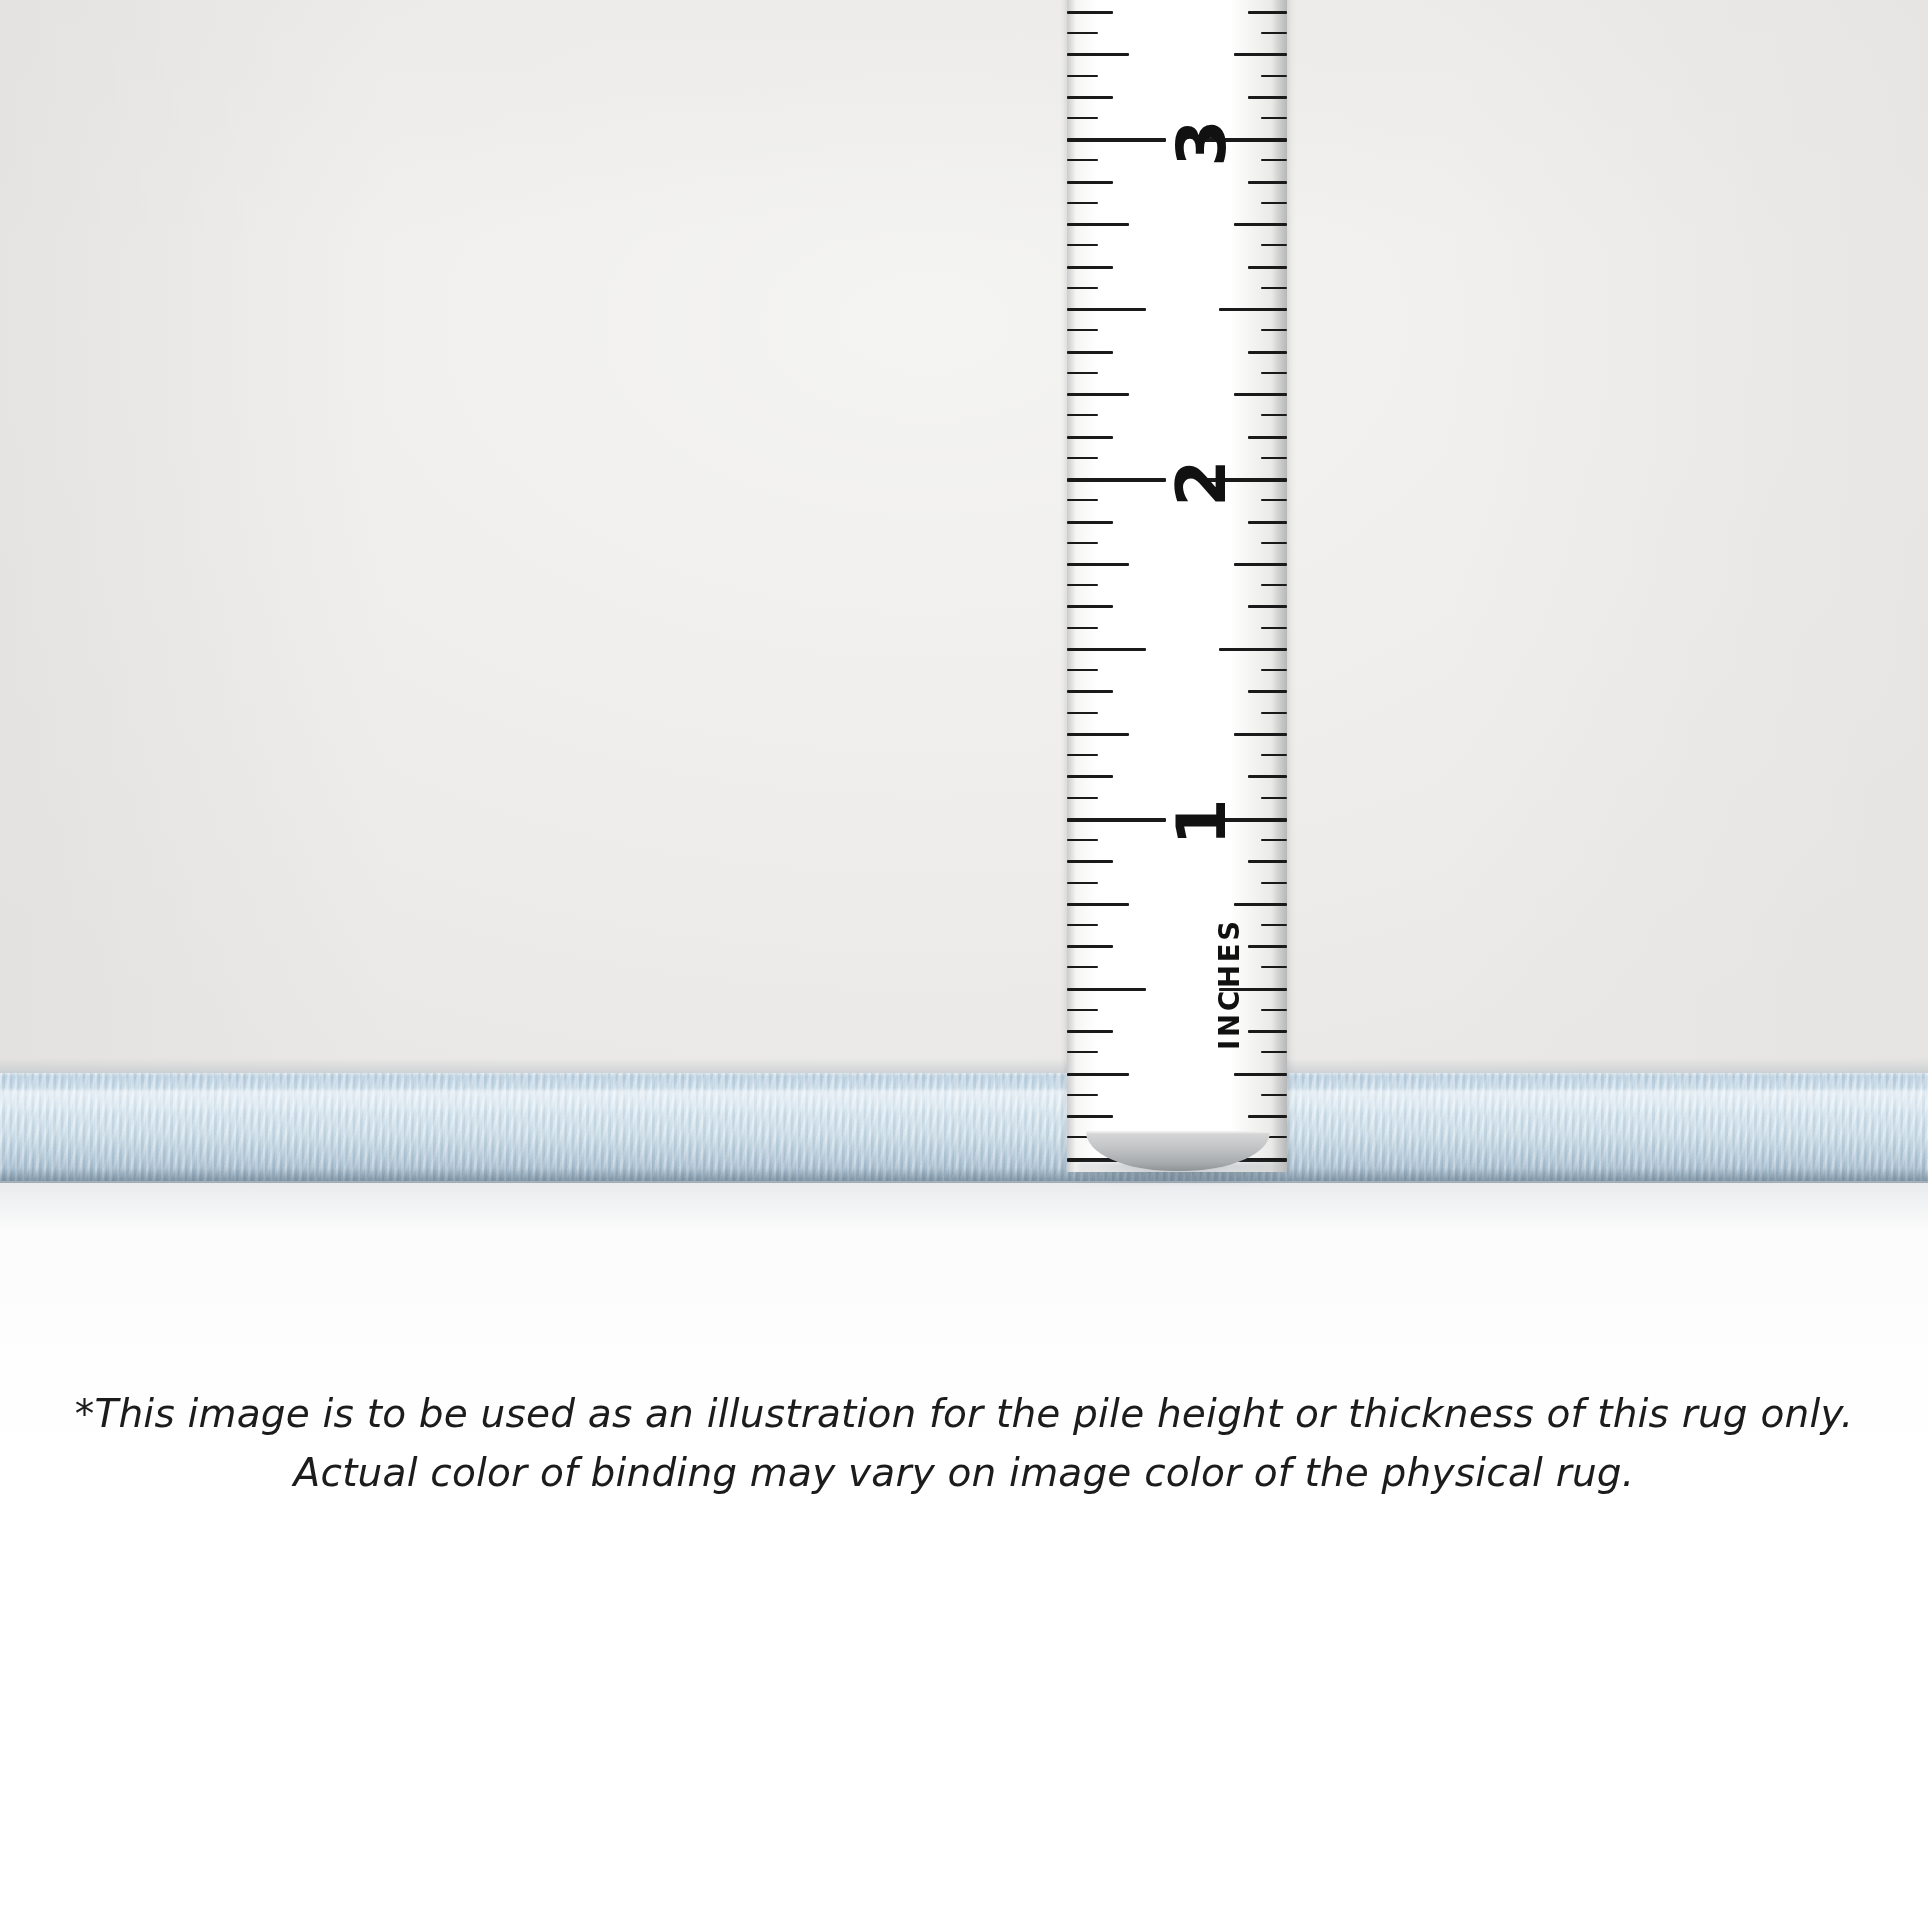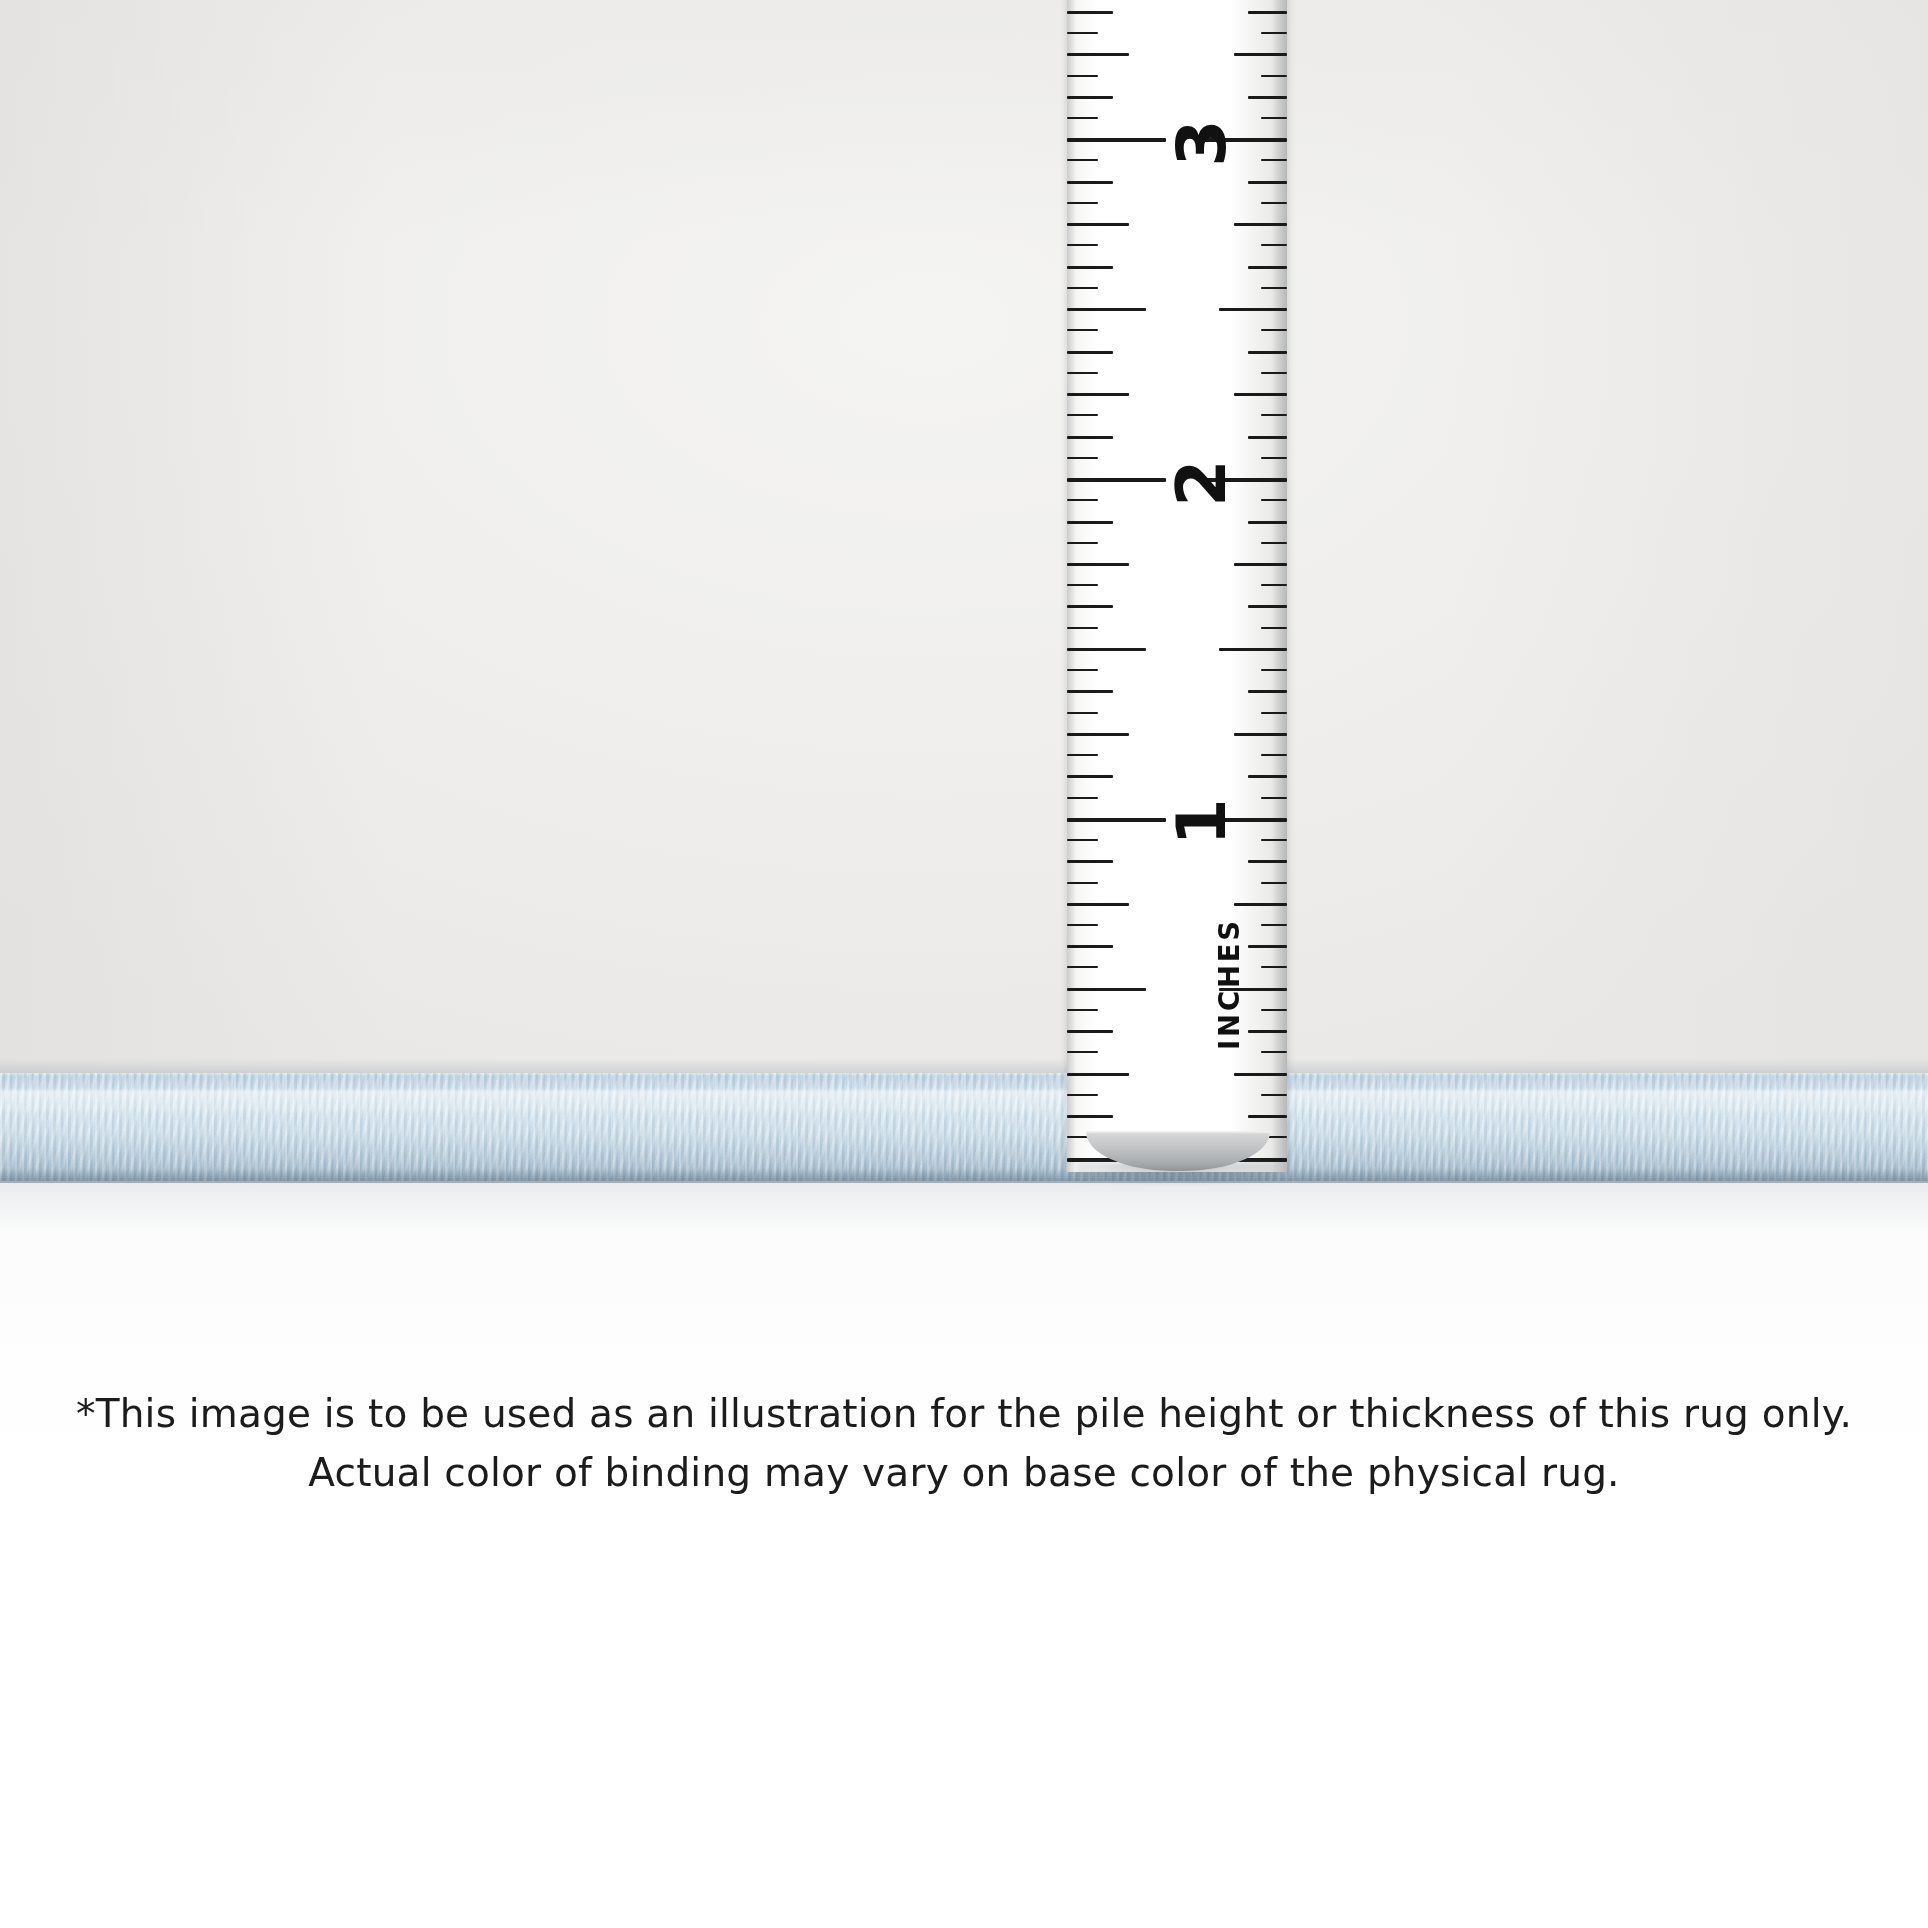--- a/index.html
+++ b/index.html
@@ -274,20 +274,21 @@
     position: absolute;
     left: 0;
     top: 1385px;
     width: 1928px;
     text-align: center;
     font-family: "DejaVu Sans", sans-serif;
     font-size: 39px;
     line-height: 1.5;
     color: #1c1c1c;
     letter-spacing: 0.2px;
+    font-style: italic;
   }
   .caption-line { display: block; }
 </style>
 </head>
 <body>
 
 <div id="scene">
 
   <div class="backdrop">
     <div class="backdrop-shade-top"></div>
@@ -428,17 +429,17 @@
     <div class="ruler-inches-label">INCHES</div>
   </div>
 
   <div class="ruler-clip">
     <div class="ruler-clip-shadow"></div>
     <div class="ruler-clip-body"></div>
   </div>
 
   <div class="caption">
     <span class="caption-line">*This image is to be used as an illustration for the pile height or thickness of this rug only.</span>
-    <span class="caption-line">Actual color of binding may vary on base color of the physical rug.</span>
+    <span class="caption-line">Actual color of binding may vary on image color of the physical rug.</span>
   </div>
 
 </div>
 
 
 </body></html>

